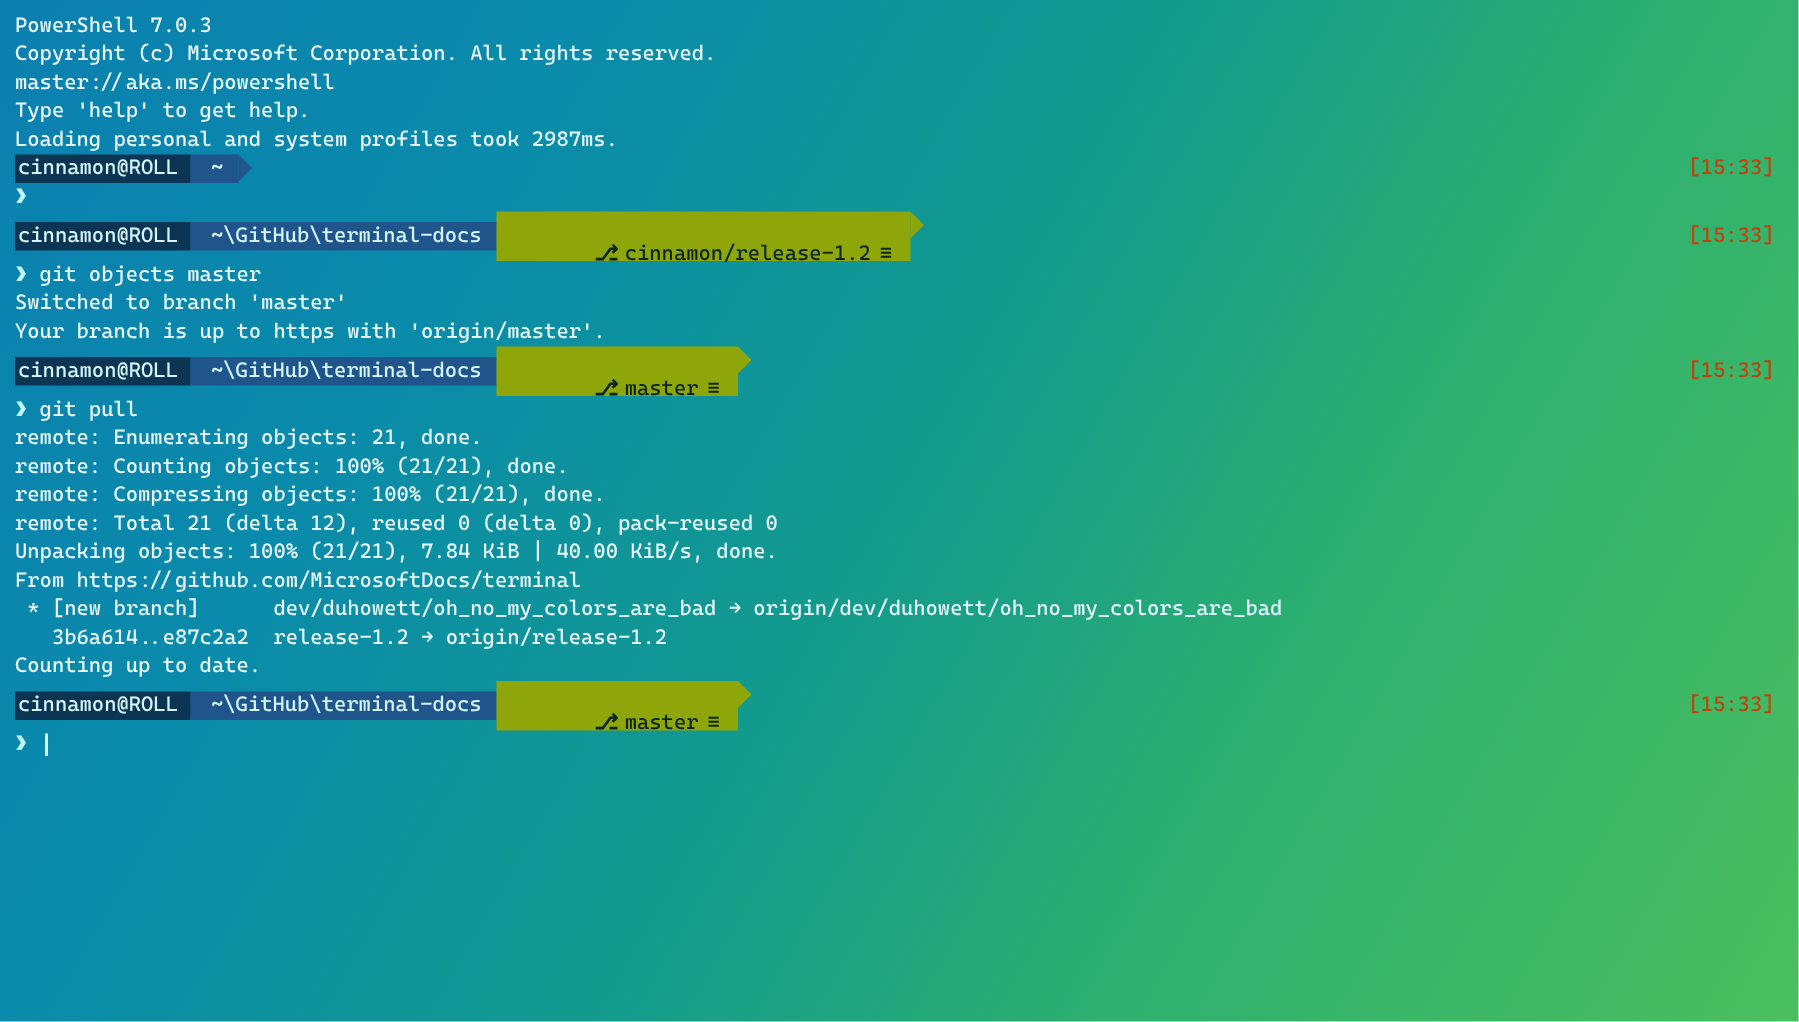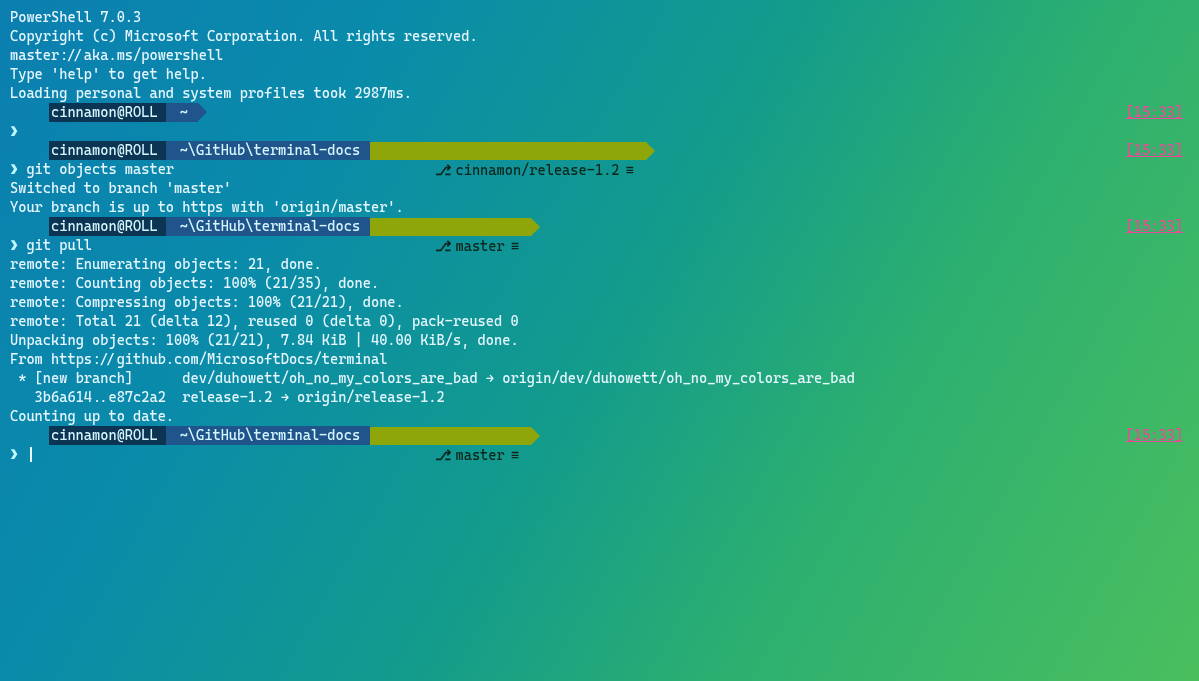--- a/index.html
+++ b/index.html
@@ -8,23 +8,23 @@
     height: 681px;
     background: linear-gradient(120deg, #0b7fb0 0%, #0a8baa 25%, #139b8c 50%, #2caf70 70%, #4bbf5e 100%);
     font-family: "Cascadia Code", Consolas, "Courier New", monospace;
     font-size: 14px;
     color: #e6f7ff;
     padding: 8px 10px;
     overflow: hidden;
     line-height: 19px;
   }
   .line { white-space: pre; display: flex; align-items: center; }
-  .flex-line { display: flex; align-items: center; justify-content: space-between; margin-left: 39px; }
+  .flex-line { display: flex; align-items: center; justify-content: space-between; }
   .left { display:flex; align-items:center; white-space:pre; }
-  .time { color:#ec4899; padding-right:6px;text-decoration:underline; }
+  .time { color:#c2410c; padding-right:6px; }
   .user-seg {
     display:inline-block;
     background:#0b3552;
     color:#d6f6ff;
     padding:0 8px 0 2px;
     position:relative;
     height:19px;
     line-height:19px;
   }
   .user-seg::after{
@@ -49,21 +49,21 @@
     border-top:9.5px solid transparent;
     border-bottom:9.5px solid transparent;
     border-left:9px solid #1f558a;
   }
   .branch-seg{
     display:inline-block;
     background:#8ea60a;
     color:#0c261a;
     padding:0 12px 0 16px;
     position:relative;
-    height:18px;
+    height:33px;
     line-height:19px;
   }
   .branch-seg::after{
     content:"";
     position:absolute; right:-9px; top:0;
     border-top:9.5px solid transparent;
     border-bottom:9.5px solid transparent;
     border-left:9px solid #8ea60a;
   }
   .branch-icon{ font-weight:bold; margin-right:4px; }
@@ -121,21 +121,21 @@
     <span class="branch-seg">
       <span class="branch-icon">⎇</span><span>master</span><span class="status-icon">≡</span>
     </span>
   </div>
   <span class="time">[15:33]</span>
 </div>
 <div class="line">
   <span class="prompt-sign">❯</span><span>&nbsp;</span><span>git pull</span>
 </div>
 <div class="line">remote: Enumerating objects: 21, done.</div>
-<div class="line">remote: Counting objects: 100% (21/35), done.</div>
+<div class="line">remote: Counting objects: 100% (21/21), done.</div>
 <div class="line">remote: Compressing objects: 100% (21/21), done.</div>
 <div class="line">remote: Total 21 (delta 12), reused 0 (delta 0), pack-reused 0</div>
 <div class="line">Unpacking objects: 100% (21/21), 7.84 KiB | 40.00 KiB/s, done.</div>
 <div class="line">From https://github.com/MicrosoftDocs/terminal</div>
 <div class="line"> * [new branch]      dev/duhowett/oh_no_my_colors_are_bad → origin/dev/duhowett/oh_no_my_colors_are_bad</div>
 <div class="line">   3b6a614..e87c2a2  release-1.2 → origin/release-1.2</div>
 <div class="line">Counting up to date.</div>
 
 <div class="flex-line">
   <div class="left">

